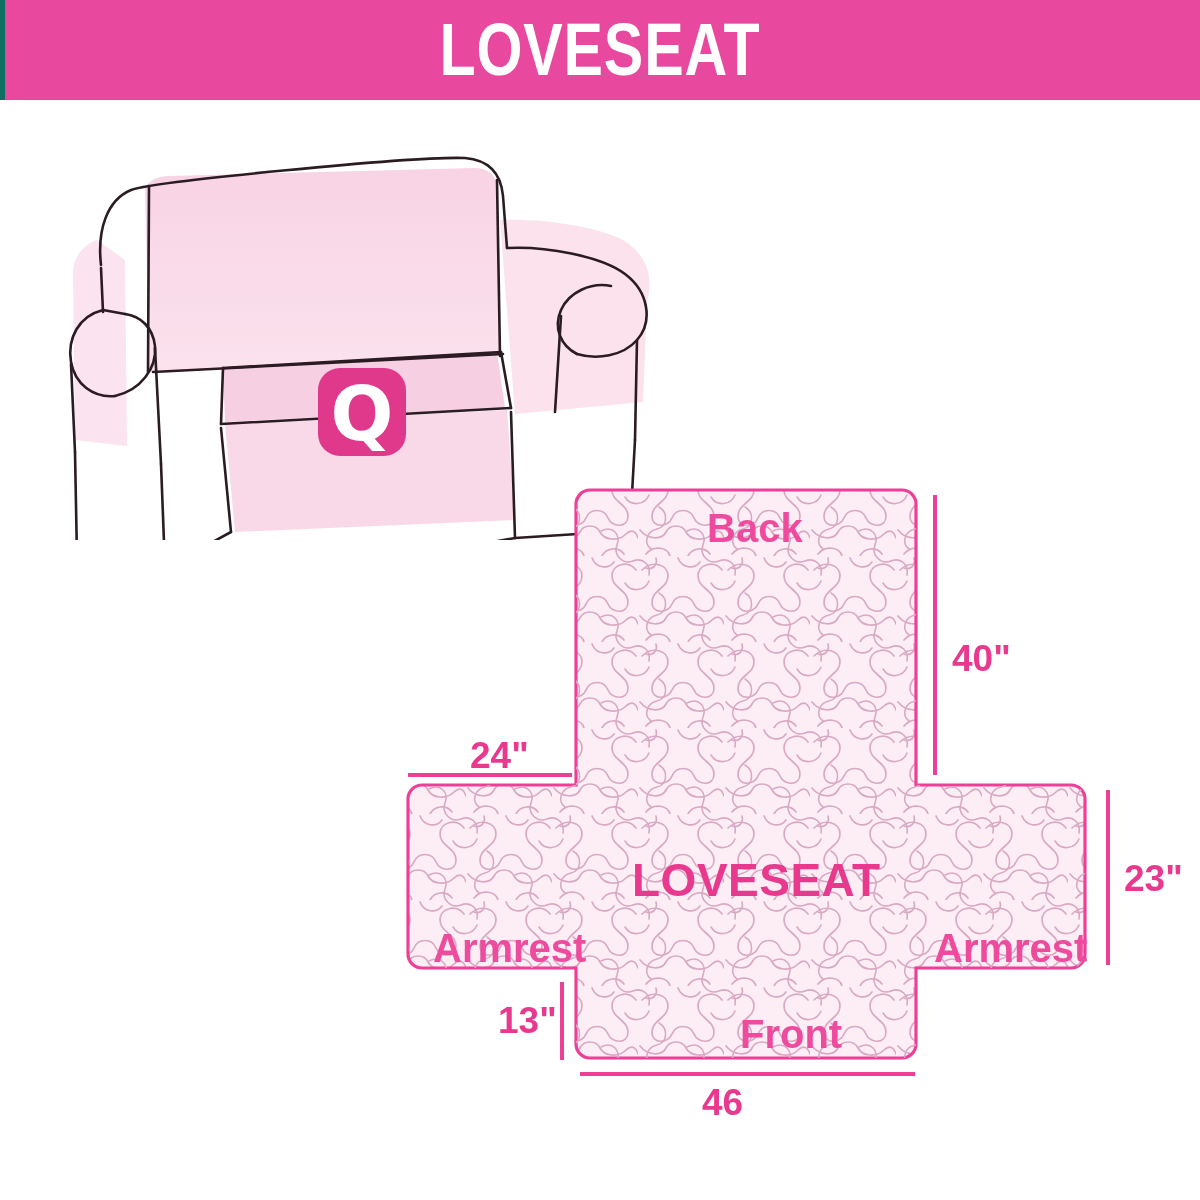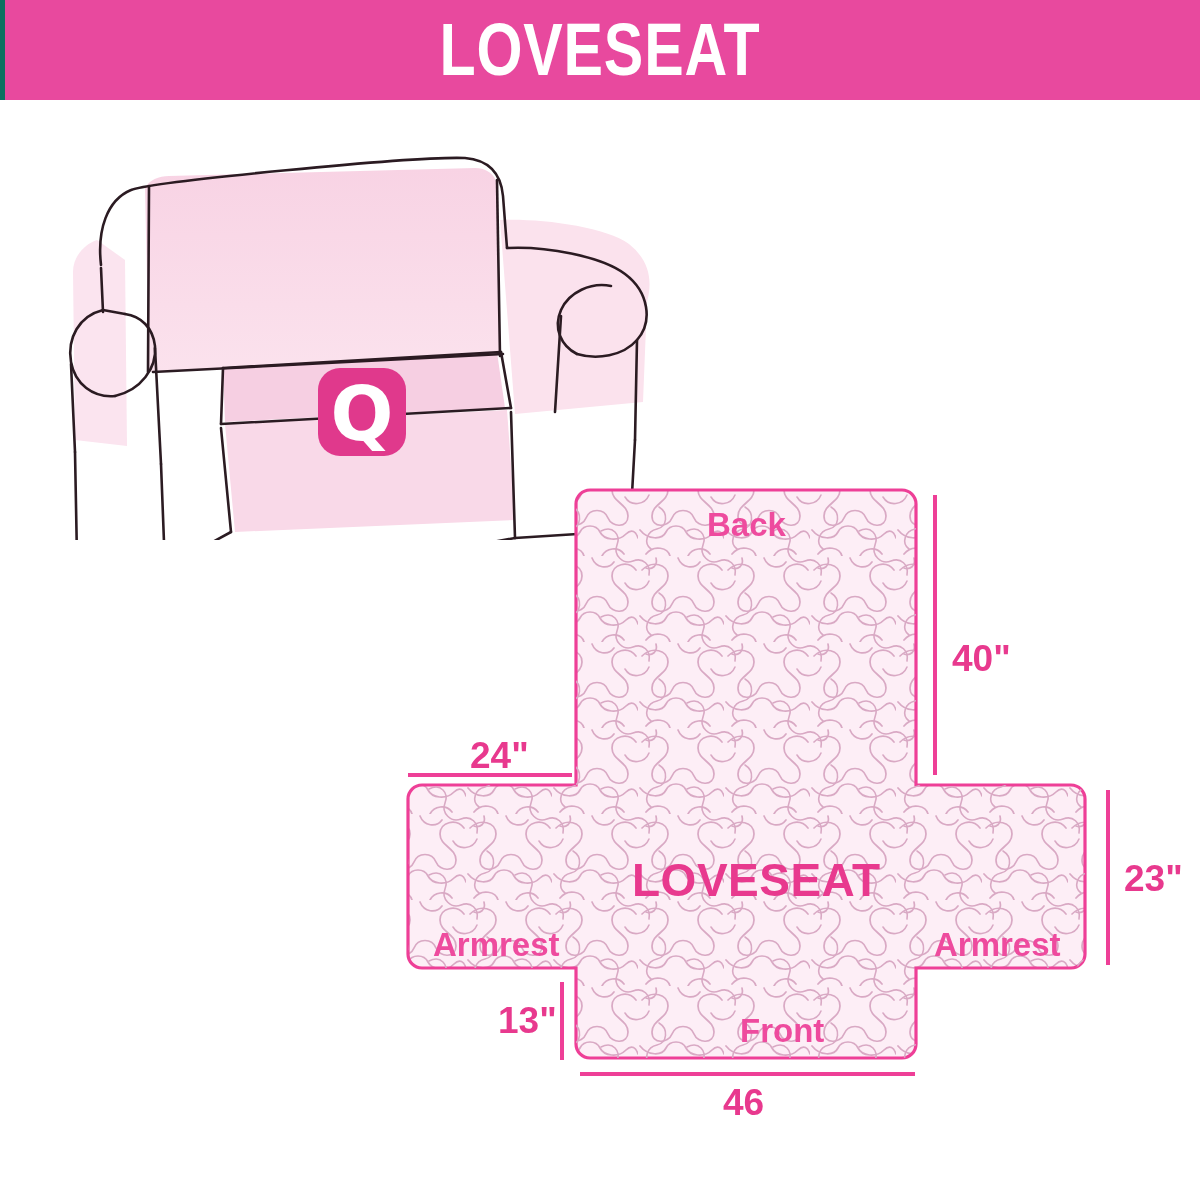--- a/index.html
+++ b/index.html
@@ -93,38 +93,38 @@
     position: absolute;
     color: #e8398e;
     font-weight: bold;
     font-size: 37px;
     white-space: nowrap;
   }
   .panel-label {
     position: absolute;
     color: #ee4b9e;
     font-weight: bold;
-    font-size: 33px;
+    font-size: 40px;
     white-space: nowrap;
   }
   #center-label {
     position: absolute;
     color: #e8398e;
     font-weight: bold;
     font-size: 46px;
     letter-spacing: 0.5px;
     white-space: nowrap;
   }
 
   
   #dim-40    { left: 952px;  top: 638px; }
   #dim-23    { left: 1124px; top: 858px; }
   #dim-24    { left: 470px;  top: 735px; }
   #dim-13    { left: 498px;  top: 1000px; }
-  #dim-46    { left: 723px;  top: 1082px; }
+  #dim-46    { left: 702px;  top: 1082px; }
 
   #label-back        { left: 707px;  top: 506px; }
   #label-front       { left: 740px;  top: 1012px; }
   #label-armrest-left  { left: 433px; top: 926px; }
   #label-armrest-right { left: 934px; top: 926px; }
   #center-label        { left: 632px; top: 853px; }
 </style>
 </head>
 <body>
 

